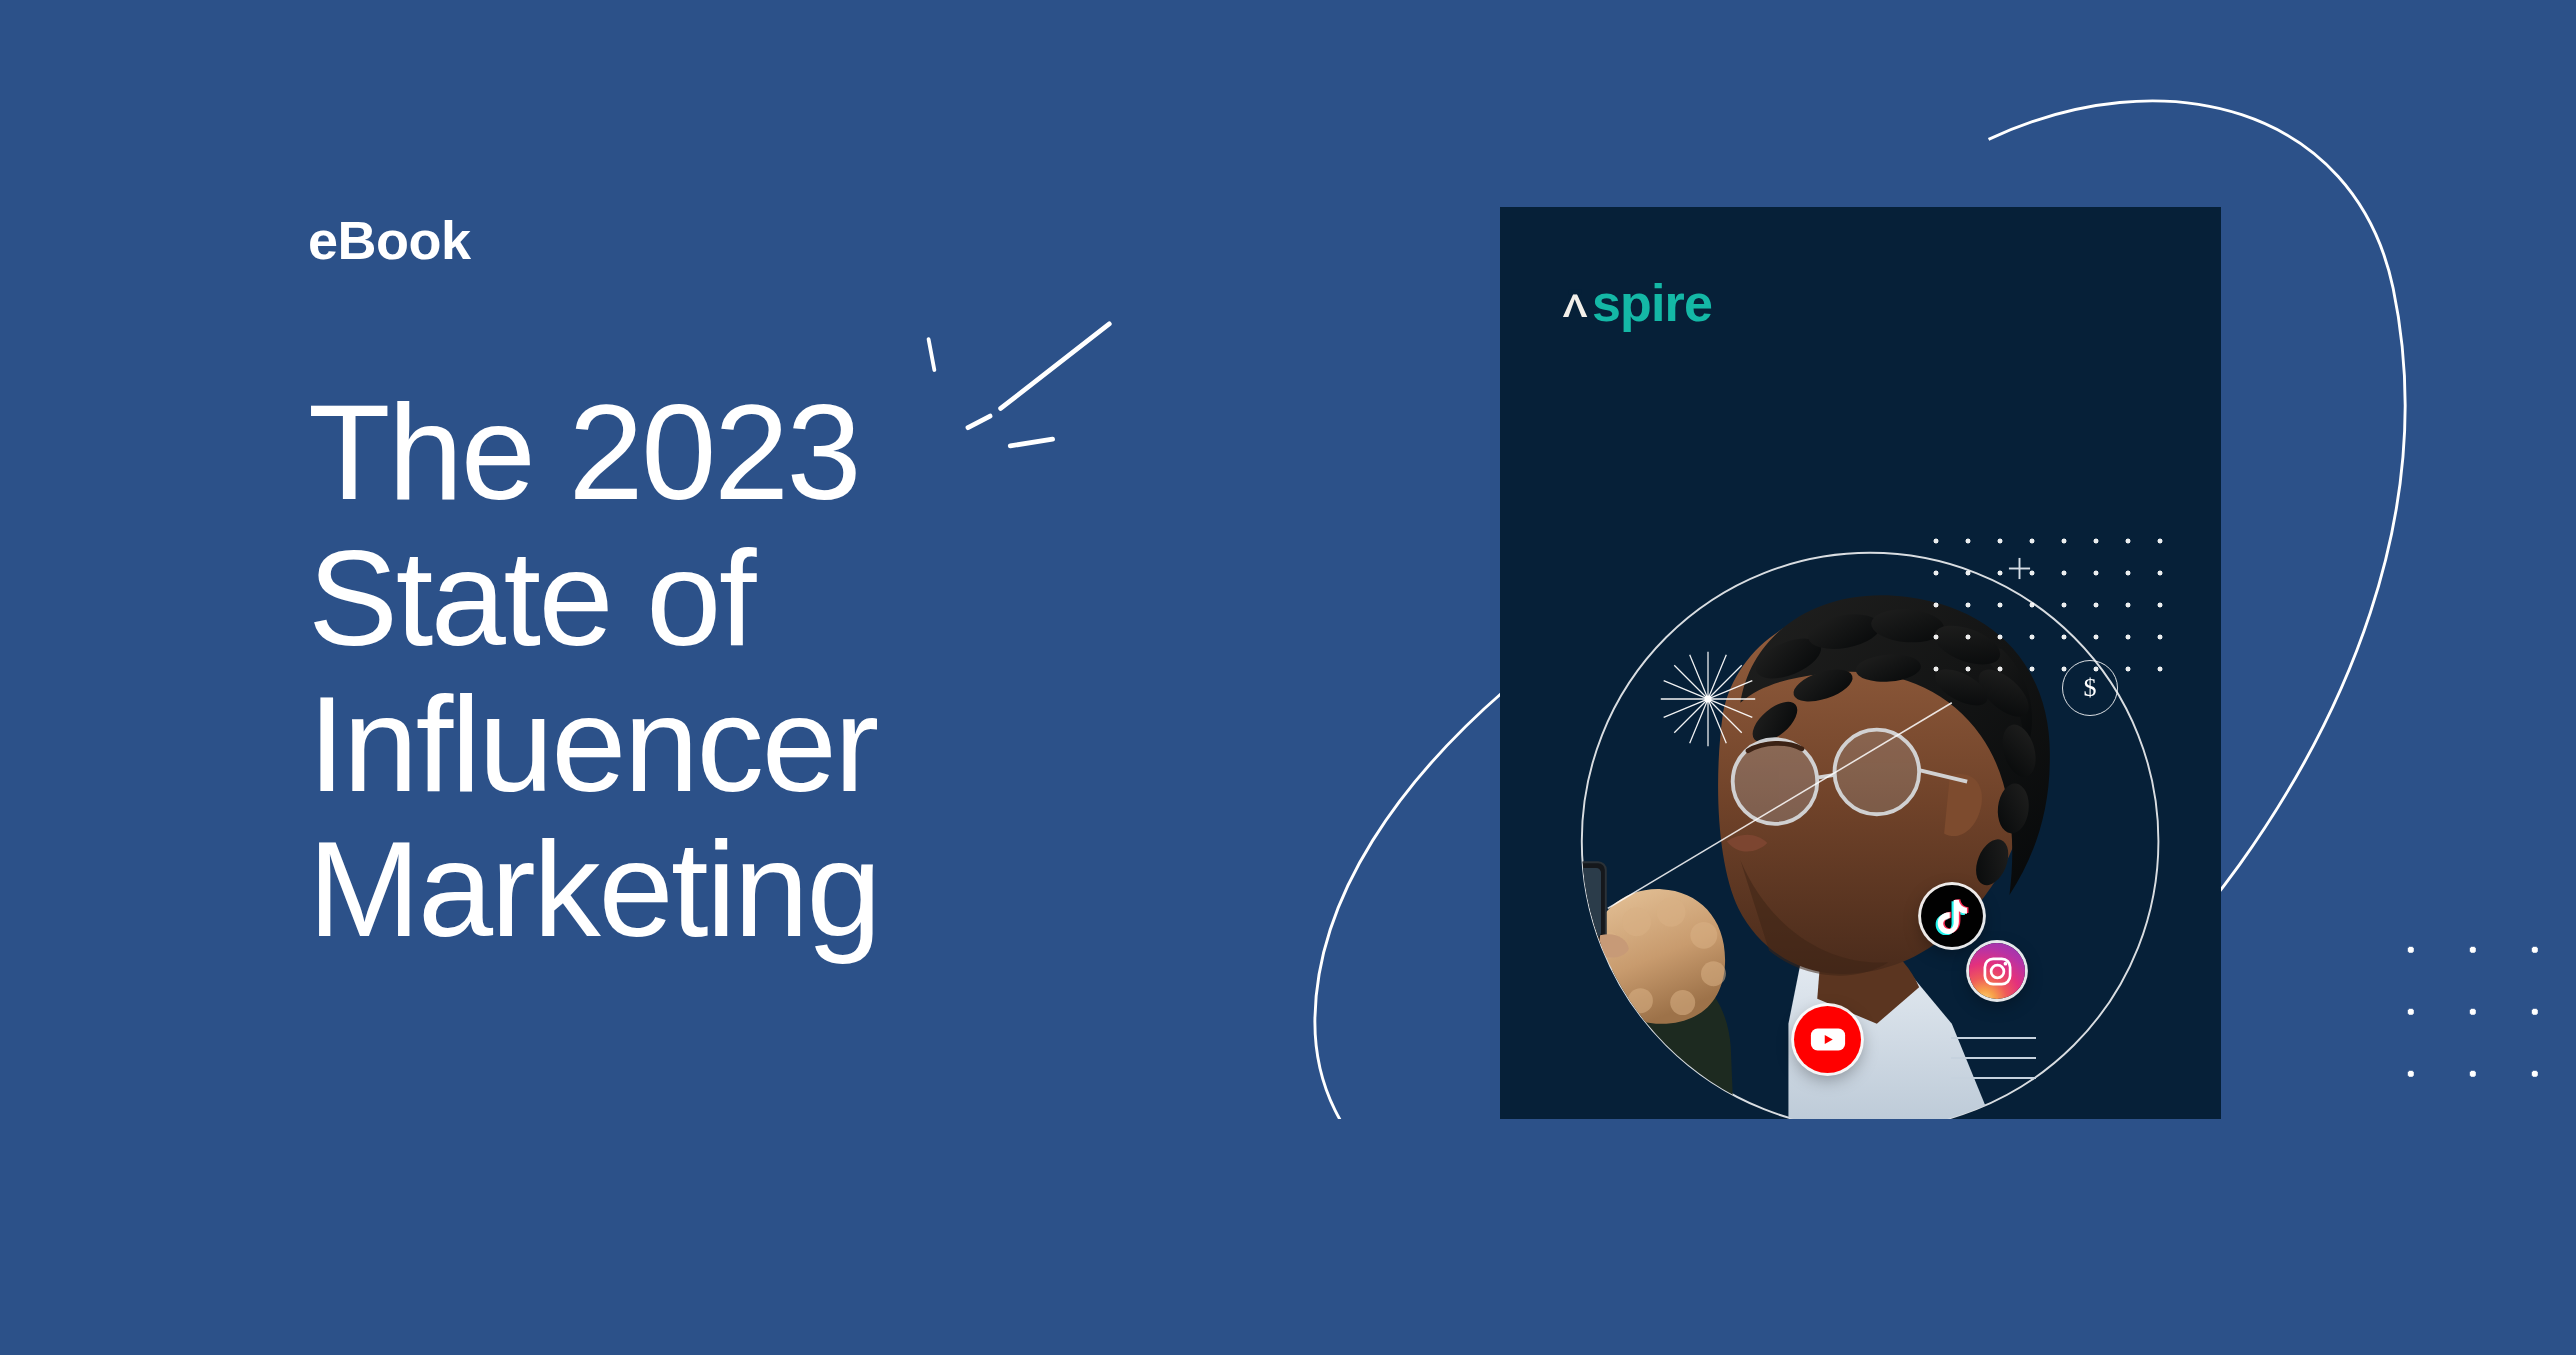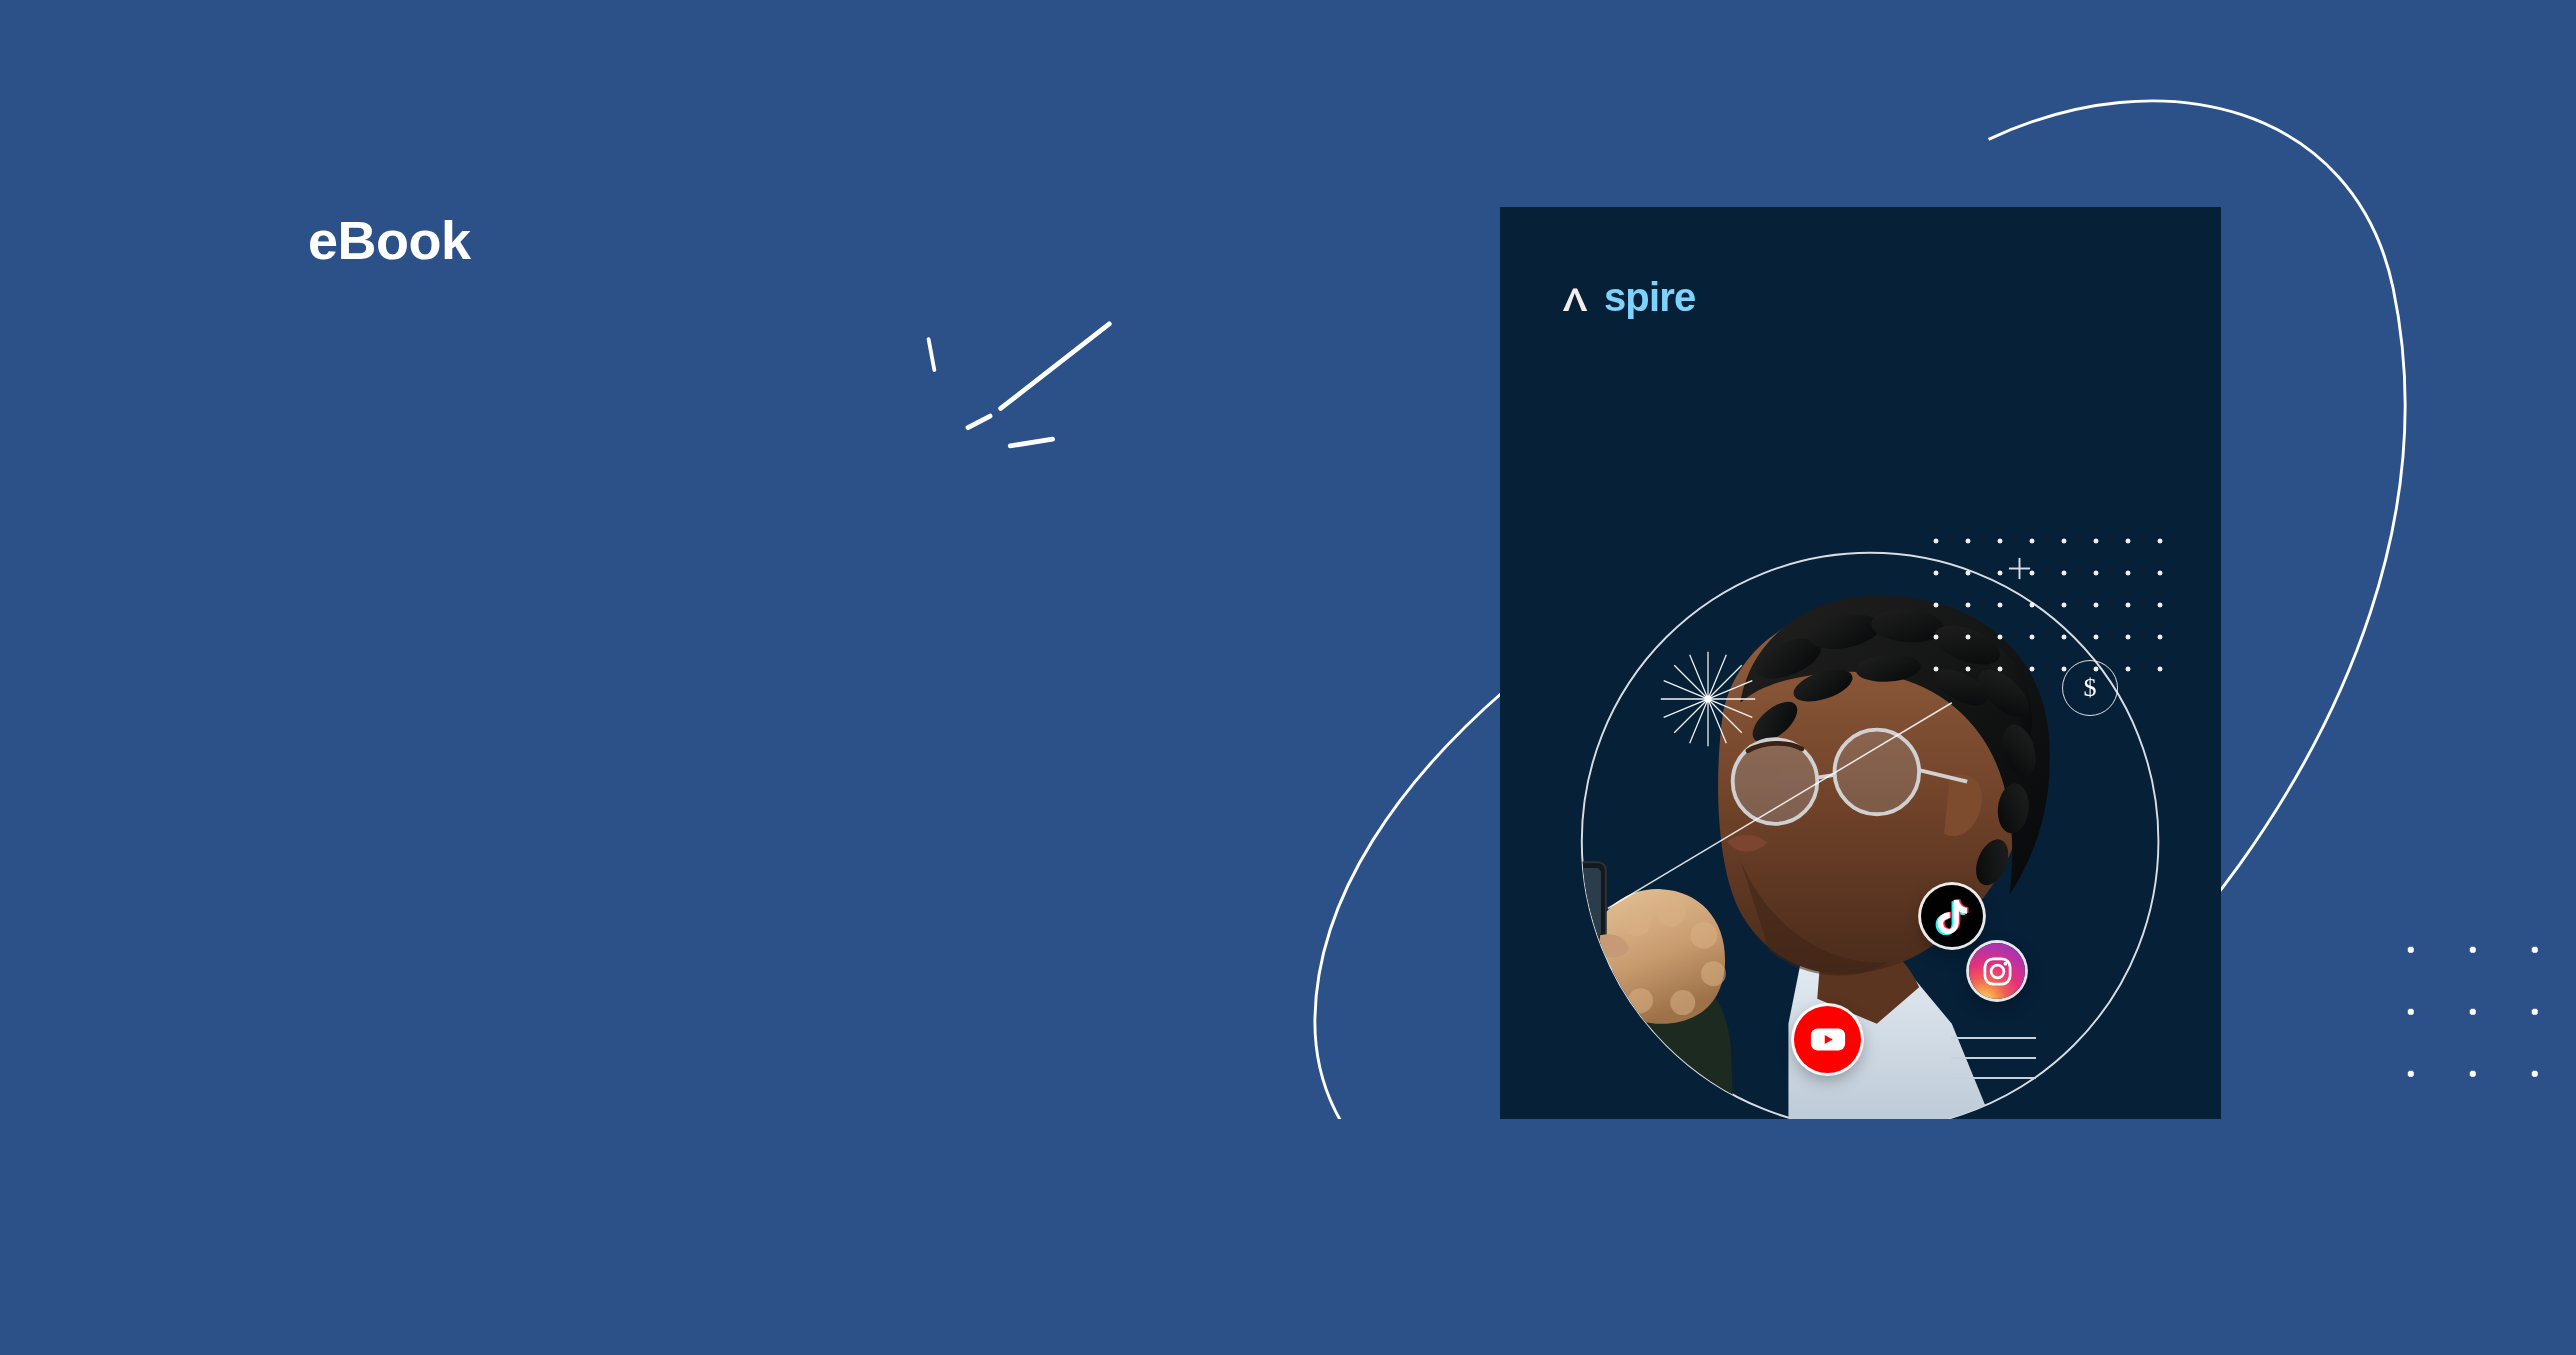--- a/index.html
+++ b/index.html
@@ -43,22 +43,22 @@
     width:721px;height:934px;
     background:#062038;
     overflow:hidden;
   }
   .cover-logo{
     position:absolute;left:61px;top:70px;
     display:flex;align-items:center;gap:1.9px;
   }
   .cover-logo .logo-a{display:block;}
   .cover-logo .logo-word{
-    font-size:40px;font-weight:700;color:#7dd3fc;
-    letter-spacing:-0.8px;line-height:1;margin-left:12px;
+    font-size:52px;font-weight:700;color:#14b8a6;
+    letter-spacing:-0.8px;line-height:1;
   }
   .cover-title{
     position:absolute;left:59px;top:188px;width:615px;
     font-size:64px;font-weight:300;color:#ffffff;
     line-height:1.3;letter-spacing:-0.5px;
   }
   .cover-title .u{
     border-bottom:1.9px solid #ffffff;
     padding-bottom:11.5px;
   }
@@ -123,20 +123,24 @@
 
     <path d="M 2069 145 C 2250 60 2450 110 2490 300 C 2540 540 2430 760 2330 900 C 2250 1010 2160 1105 2050 1175" fill="none" stroke="#ffffff" stroke-width="3"></path>
 
     <path d="M 1566 718 C 1460 810 1370 930 1368 1060 C 1366 1200 1490 1290 1660 1300 C 1840 1310 2010 1240 2120 1140" fill="none" stroke="#ffffff" stroke-width="3"></path>
   </svg>
 
   <div class="dotgrid-right"></div>
 
   <div class="left-col">
     <div class="eyebrow">eBook</div>
+    <h1 class="headline">The 2023
+State of
+Influencer
+Marketing</h1>
   </div>
 
   <div class="cover">
 
     <div class="photo-wrap">
       <svg viewBox="0 0 750 642" width="721" height="617">
         <defs>
           <clipPath id="circMask">
               <circle cx="385" cy="330" r="300"></circle>
             </clipPath>

